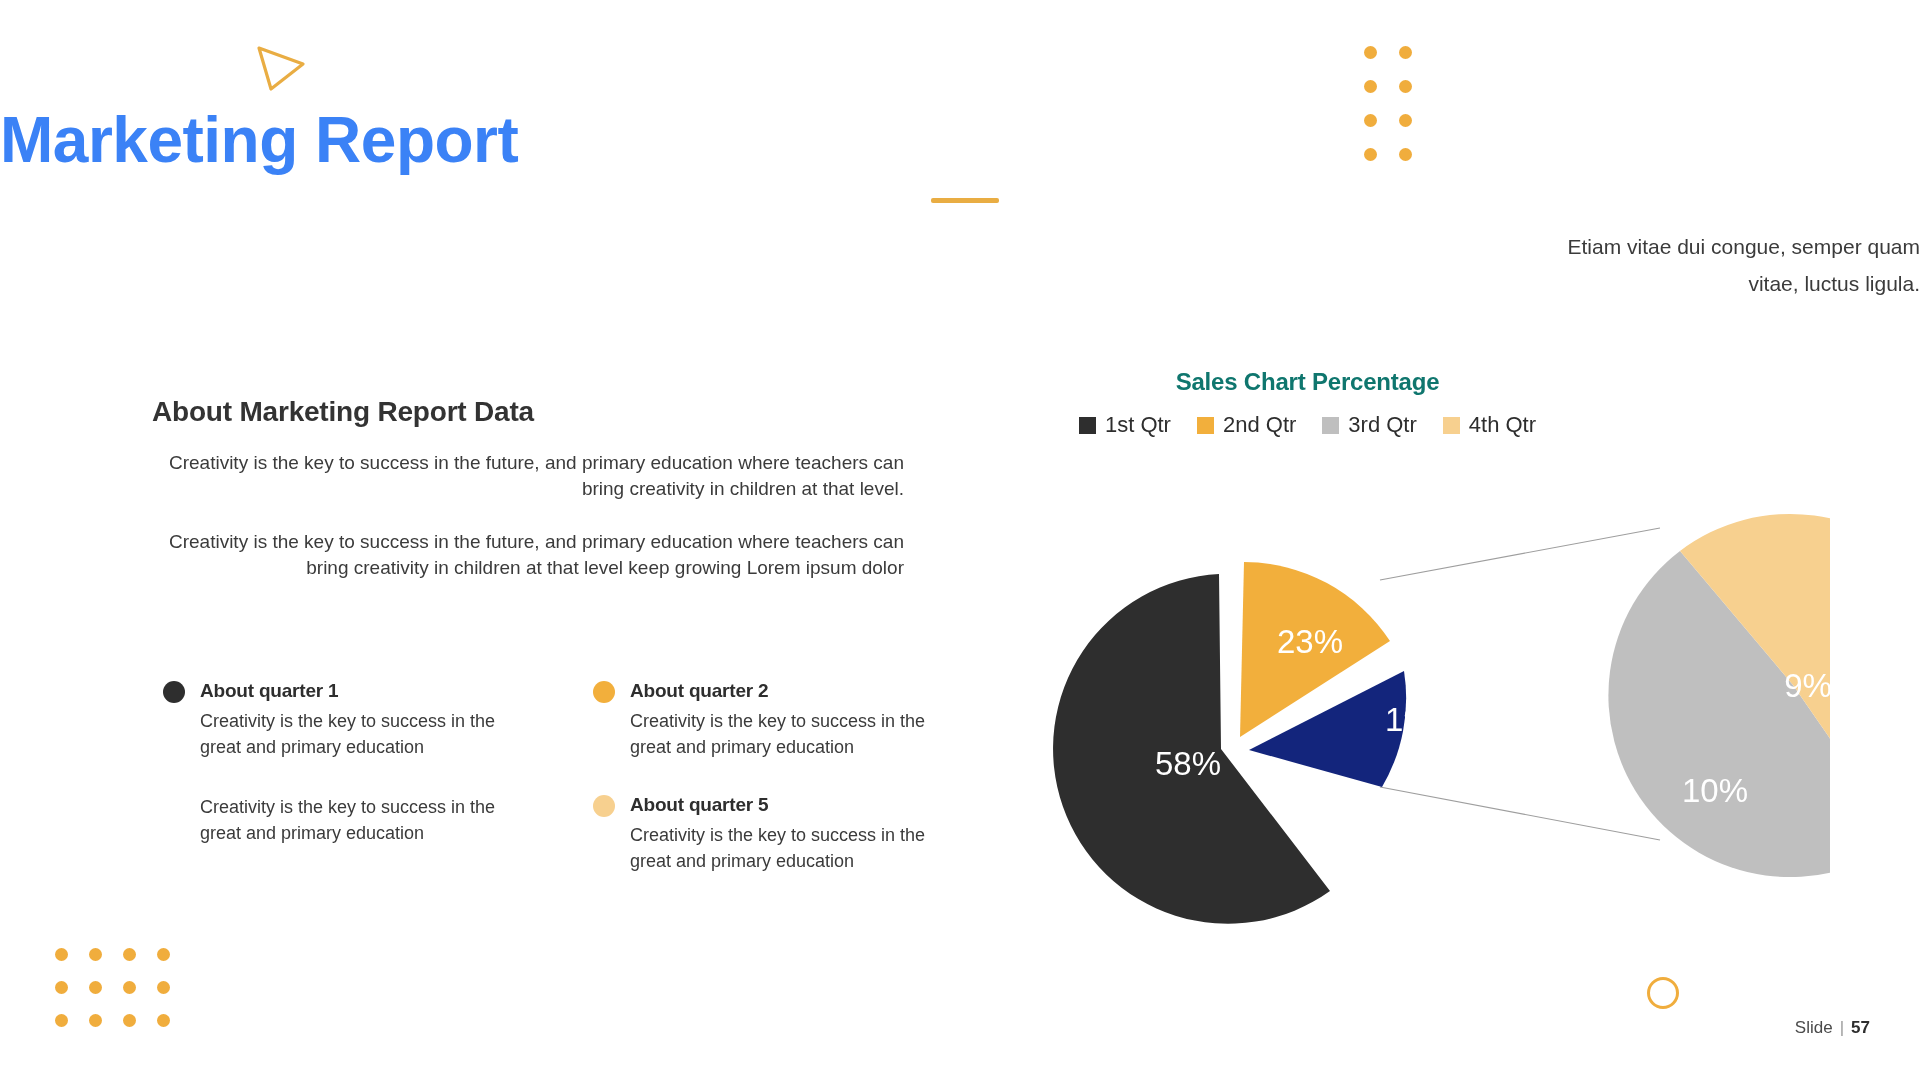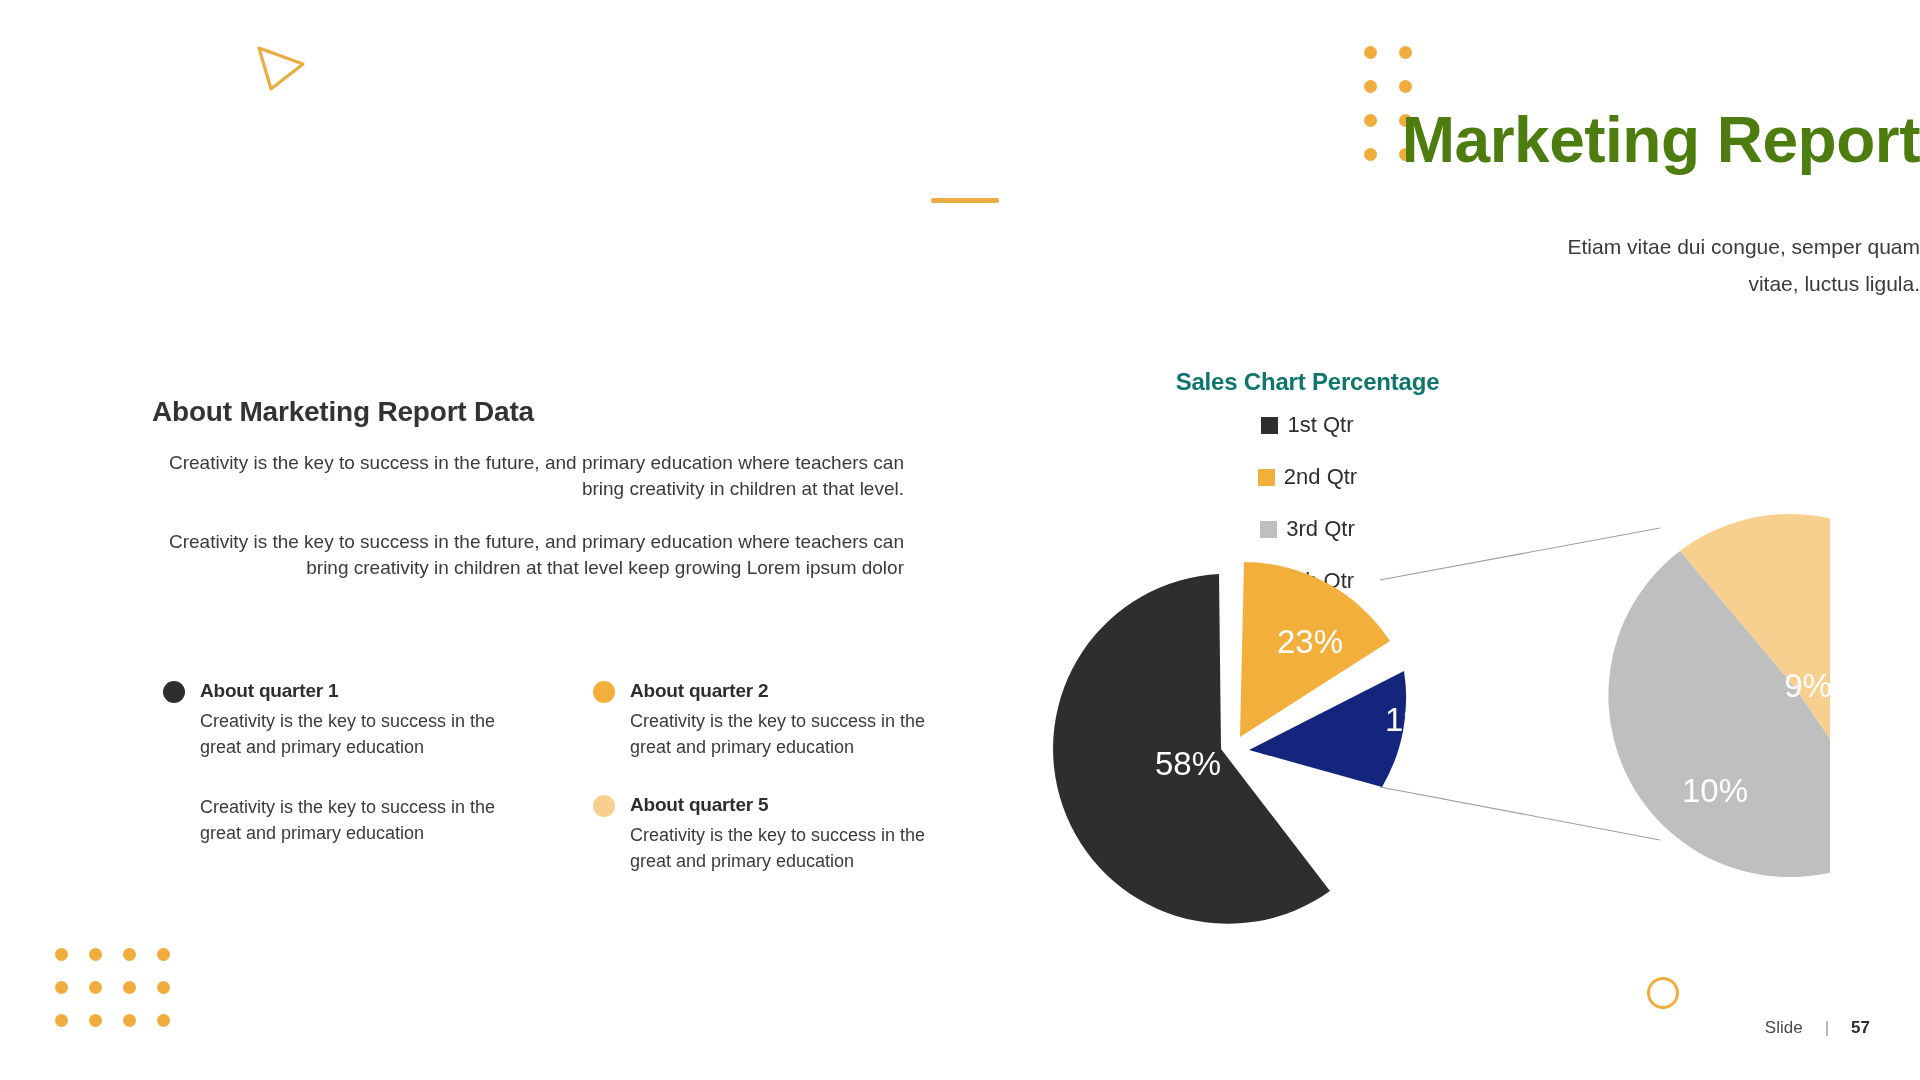--- a/index.html
+++ b/index.html
@@ -67,24 +67,24 @@
     border-radius: 50%;
     box-sizing: border-box;
   }
 
   
   .page-title {
     position: absolute;
     top: 108px;
     left: 0;
     width: 1920px;
-    text-align: right;
+    text-align: left;
     font-size: 64px;
     font-weight: bold;
-    color: #4d7c0f;
+    color: #3b82f6;
     letter-spacing: -0.5px;
     line-height: 1;
   }
   .title-rule {
     position: absolute;
     top: 198px;
     left: 50%;
     transform: translateX(-50%);
     margin-left: 5px;
     width: 68px;
@@ -180,21 +180,20 @@
     letter-spacing: -0.2px;
     margin-bottom: 16px;
     width: 595px;
   }
   .chart-legend {
     display: flex;
     justify-content: center;
     align-items: center;
     gap: 26px;
     width: 595px;
-    flex-direction: column;
   }
   .legend-item {
     display: flex;
     align-items: center;
     gap: 9px;
     font-size: 22px;
     color: #2e2e2e;
   }
   .legend-swatch {
     width: 17px;
@@ -212,21 +211,21 @@
 
   
   .slide-footer {
     position: absolute;
     right: 50px;
     bottom: 42px;
     font-size: 17px;
     color: #4a4a4a;
     display: flex;
     align-items: center;
-    gap: 22px;
+    gap: 7px;
   }
   .slide-footer .sep { color: #9a9a9a; }
   .slide-footer .num { font-weight: bold; color: #2e2e2e; }
 </style>
 </head>
 <body>
 
 <div class="slide">
 
   <svg class="deco-triangle" viewBox="0 0 52 52">

